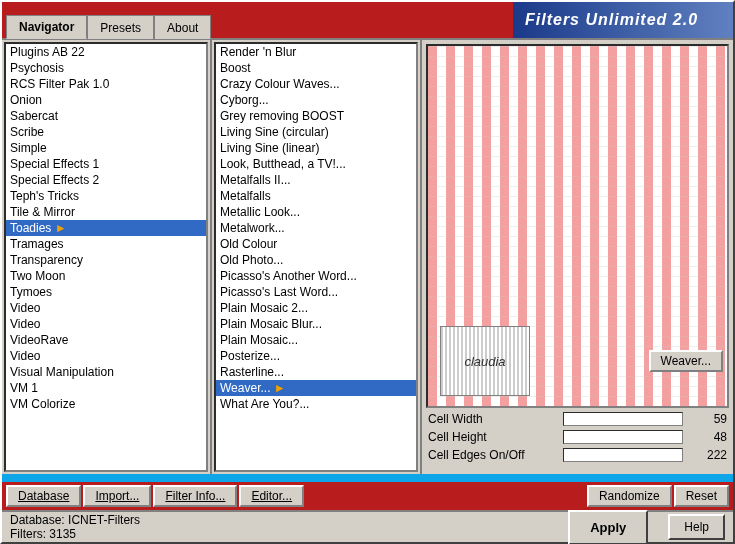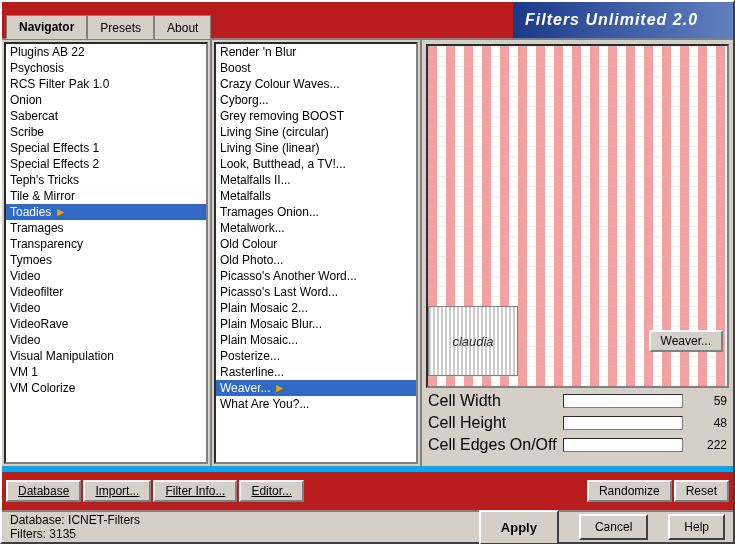--- a/index.html
+++ b/index.html
@@ -111,21 +111,21 @@
     .preview-area {
       flex: 1;
       border: 2px inset #808080;
       overflow: hidden;
       position: relative;
       background: #fff;
     }
     .weaver-preview {
       position: absolute;
       bottom: 0;
-      left: 0;
+      left: 12px;
       right: 0;
       height: 90px;
       display: flex;
       align-items: center;
     }
     .weaver-thumb {
       width: 90px;
       height: 70px;
       border: 1px solid #808080;
       background: repeating-linear-gradient(
@@ -156,43 +156,43 @@
     .params-area {
       padding: 4px 2px;
     }
     .param-row {
       display: flex;
       align-items: center;
       margin-bottom: 4px;
     }
     .param-label {
       flex: 1;
-      font-size: 16px;
+      font-size: 12px;
     }
     .param-value {
       width: 40px;
       text-align: right;
       font-size: 12px;
     }
     
     .slider-track {
       width: 120px;
       height: 14px;
       background: #fff;
       border: 1px inset #808080;
       position: relative;
       margin: 0 4px;
     }
     
     .bottom-toolbar {
-      height: 44px;
+      height: 36px;
       display: flex;
       align-items: center;
       padding: 14px 4px;
-      border-top: 6px solid #0ea5e9;
+      border-top: 8px solid #0ea5e9;
       gap: 2px;
     }
     .toolbar-btn {
       padding: 2px 10px;
       background: #d4d0c8;
       border: 2px solid;
       border-color: #fff #808080 #808080 #fff;
       cursor: pointer;
       font-size: 12px;
       min-width: 60px;
@@ -294,30 +294,31 @@
   <div class="content">
 
     <div class="left-panel">
       <div class="list-container" id="left-list">
       <div class="list-item">Plugins AB 22</div>
           <div class="list-item">Psychosis</div>
           <div class="list-item">RCS Filter Pak 1.0</div>
           <div class="list-item">Onion</div>
           <div class="list-item">Sabercat</div>
           <div class="list-item">Scribe</div>
+          <div class="list-item">Simple</div>
           <div class="list-item">Special Effects 1</div>
           <div class="list-item">Special Effects 2</div>
           <div class="list-item">Teph's Tricks</div>
           <div class="list-item">Tile &amp; Mirror</div>
           <div class="list-item selected">Toadies <span style="color:#f0a000;">►</span></div>
           <div class="list-item">Tramages</div>
           <div class="list-item">Transparency</div>
+          <div class="list-item">Two Moon</div>
           <div class="list-item">Tymoes</div>
           <div class="list-item">Video</div>
-          <div class="list-item">Videofilter</div>
           <div class="list-item">Video</div>
           <div class="list-item">VideoRave</div>
           <div class="list-item">Video</div>
           <div class="list-item">Visual Manipulation</div>
           <div class="list-item">VM 1</div>
           <div class="list-item">VM Colorize</div>
         </div>
     </div>
 
     <div class="middle-panel">
@@ -325,21 +326,21 @@
       <div class="list-item">Render 'n Blur</div>
           <div class="list-item">Boost</div>
           <div class="list-item">Crazy Colour Waves...</div>
           <div class="list-item">Cyborg...</div>
           <div class="list-item">Grey removing BOOST</div>
           <div class="list-item">Living Sine (circular)</div>
           <div class="list-item">Living Sine (linear)</div>
           <div class="list-item">Look, Butthead, a TV!...</div>
           <div class="list-item">Metalfalls II...</div>
           <div class="list-item">Metalfalls</div>
-          <div class="list-item">Tramages Onion...</div>
+          <div class="list-item">Metallic Look...</div>
           <div class="list-item">Metalwork...</div>
           <div class="list-item">Old Colour</div>
           <div class="list-item">Old Photo...</div>
           <div class="list-item">Picasso's Another Word...</div>
           <div class="list-item">Picasso's Last Word...</div>
           <div class="list-item">Plain Mosaic 2...</div>
           <div class="list-item">Plain Mosaic Blur...</div>
           <div class="list-item">Plain Mosaic...</div>
           <div class="list-item">Posterize...</div>
           <div class="list-item">Rasterline...</div>
@@ -394,16 +395,15 @@
 
   <div class="status-bar">
     <div class="status-section">
       <span>Database:</span>
       <span>ICNET-Filters</span>
       <br>
       <span>Filters:</span>
       <span>3135</span>
     </div>
     <button class="apply-btn">Apply</button>
-    <button class="cancel-btn" style="margin-left:4px;">Cancel</button>
     <button class="help-btn" style="margin-left:4px;">Help</button>
   </div>
 </div>
 
 </body></html>

